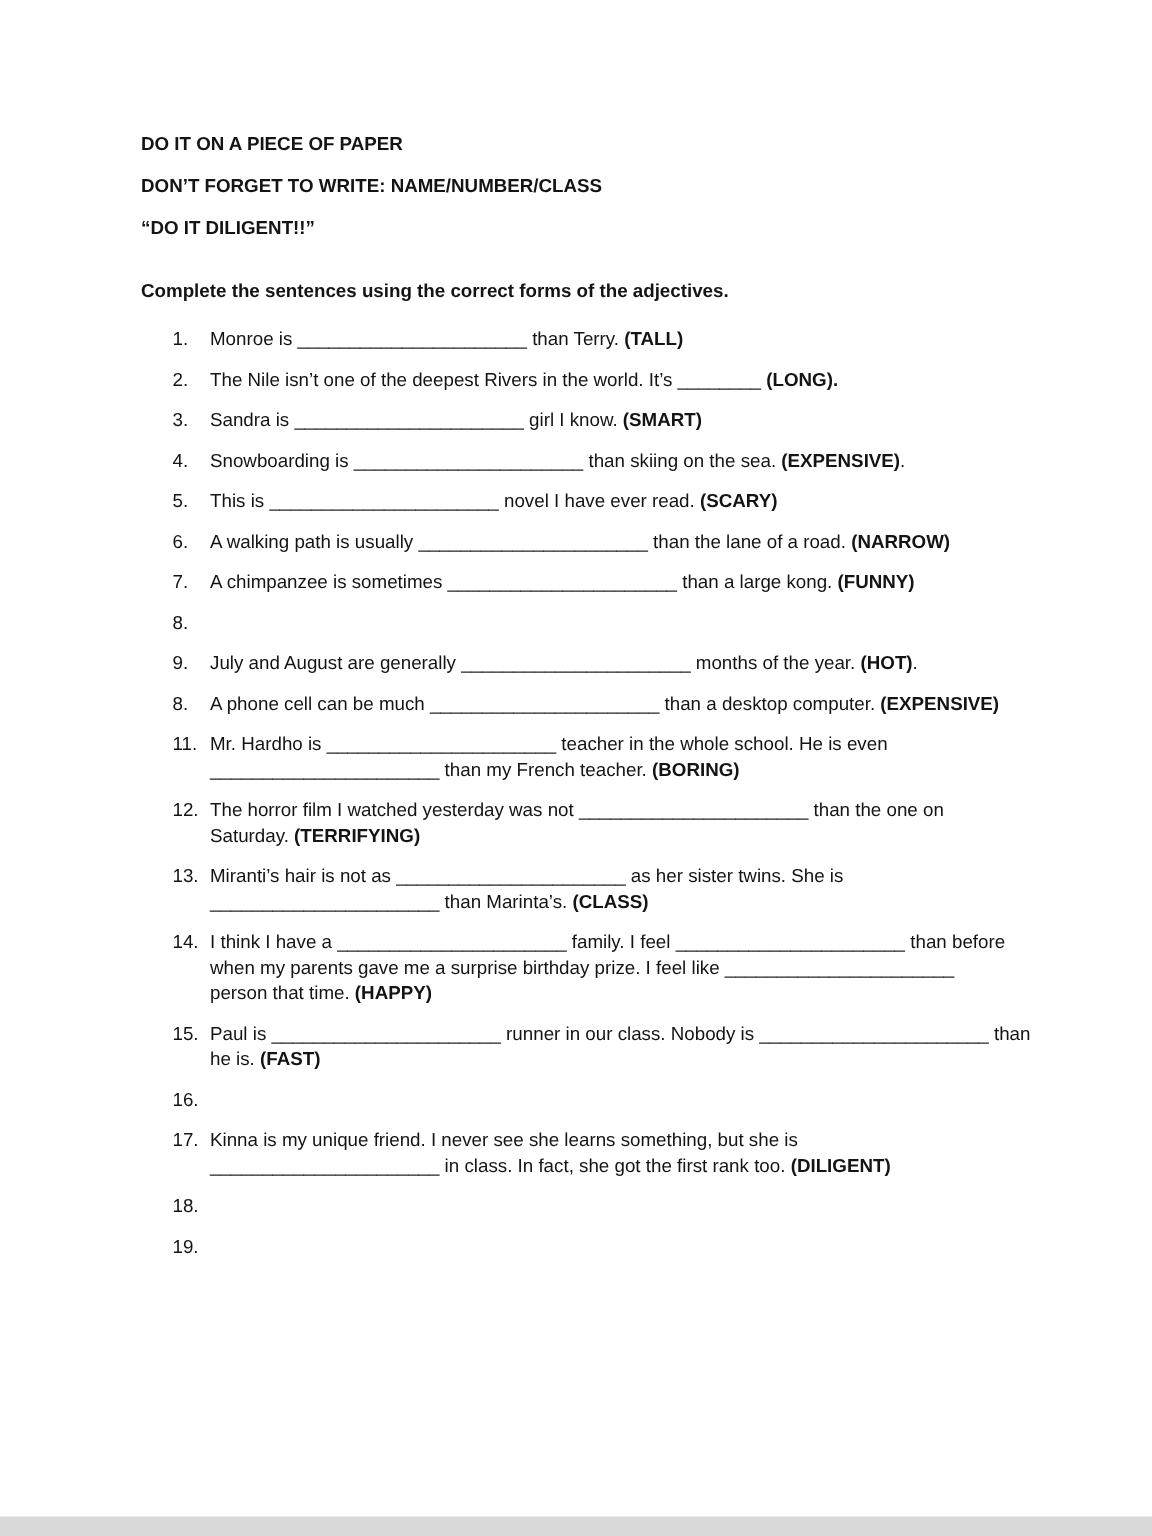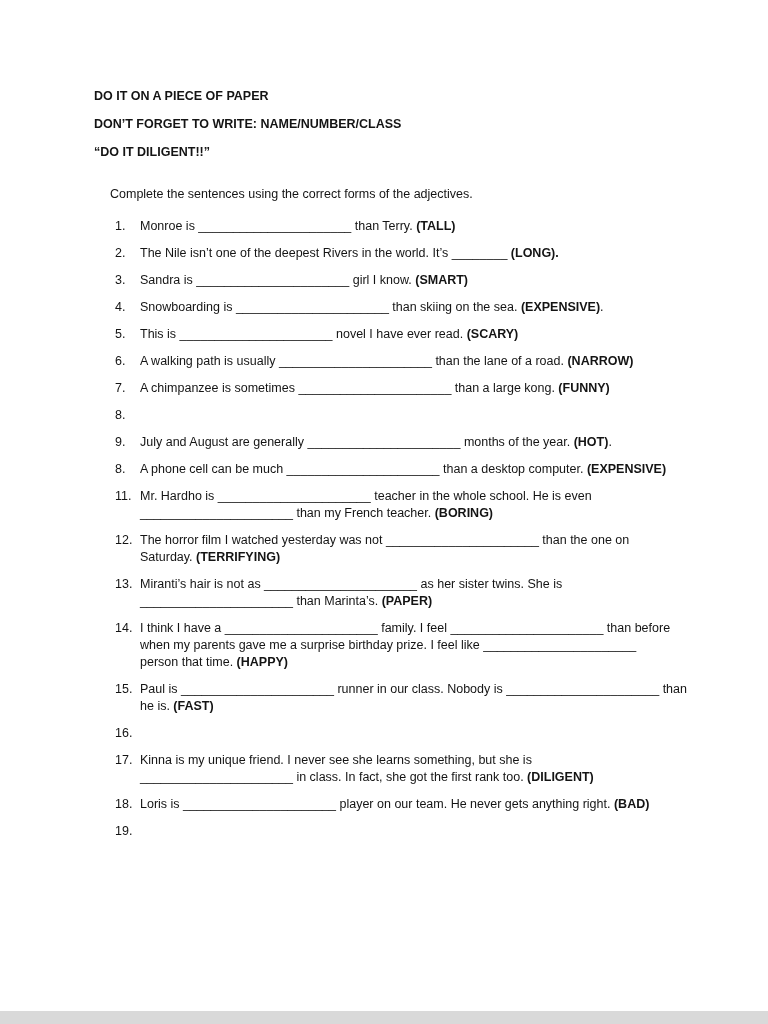--- a/index.html
+++ b/index.html
@@ -18,22 +18,22 @@
   .page {
     padding: 88px 26px 0 94px;
     font-size: 12.5px;
     line-height: 17px;
   }
   .doc-header p {
     font-weight: 700;
     margin: 0 0 11px 0;
   }
   .instruction {
-    font-weight: 400;
-    margin: 25px 0 15px 16px;
+    font-weight: 700;
+    margin: 25px 0 15px 0;
   }
   #item-list {
     list-style: none;
     margin: 0;
     padding: 0 0 0 21px;
   }
   .item {
     display: flex;
     margin-bottom: 10px;
   }
@@ -113,21 +113,21 @@
 ______________________ than my French teacher. </span><b>(BORING)</b></span>
       </li>
       <li class="item">
         <span class="num">12.</span>
         <span class="txt"><span>The horror film I watched yesterday was not ______________________ than the one on
 Saturday. </span><b>(TERRIFYING)</b></span>
       </li>
       <li class="item">
         <span class="num">13.</span>
         <span class="txt"><span>Miranti’s hair is not as ______________________ as her sister twins. She is
-______________________ than Marinta’s. </span><b>(PAPER)</b></span>
+______________________ than Marinta’s. </span><b>(CLASS)</b></span>
       </li>
       <li class="item">
         <span class="num">14.</span>
         <span class="txt"><span>I think I have a ______________________ family. I feel ______________________ than before
 when my parents gave me a surprise birthday prize. I feel like ______________________
 person that time. </span><b>(HAPPY)</b></span>
       </li>
       <li class="item">
         <span class="num">15.</span>
         <span class="txt"><span>Paul is ______________________ runner in our class. Nobody is ______________________ than
@@ -136,21 +136,20 @@
       <li class="item">
         <span class="num">16.</span>
       </li>
       <li class="item">
         <span class="num">17.</span>
         <span class="txt"><span>Kinna is my unique friend. I never see she learns something, but she is
 ______________________ in class. In fact, she got the first rank too. </span><b>(DILIGENT)</b></span>
       </li>
       <li class="item">
         <span class="num">18.</span>
-        <span class="txt"><span>Loris is ______________________ player on our team. He never gets anything right. </span><b>(BAD)</b></span>
       </li>
       <li class="item">
         <span class="num">19.</span>
       </li>
     </ol>
 </div>
 
 <div class="page-gap"></div>
 
 </body></html>

